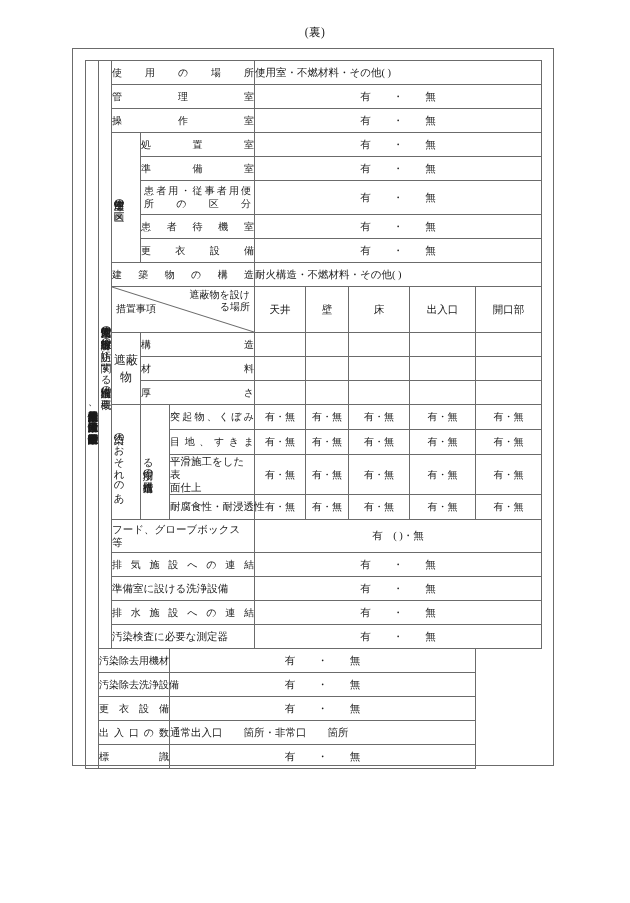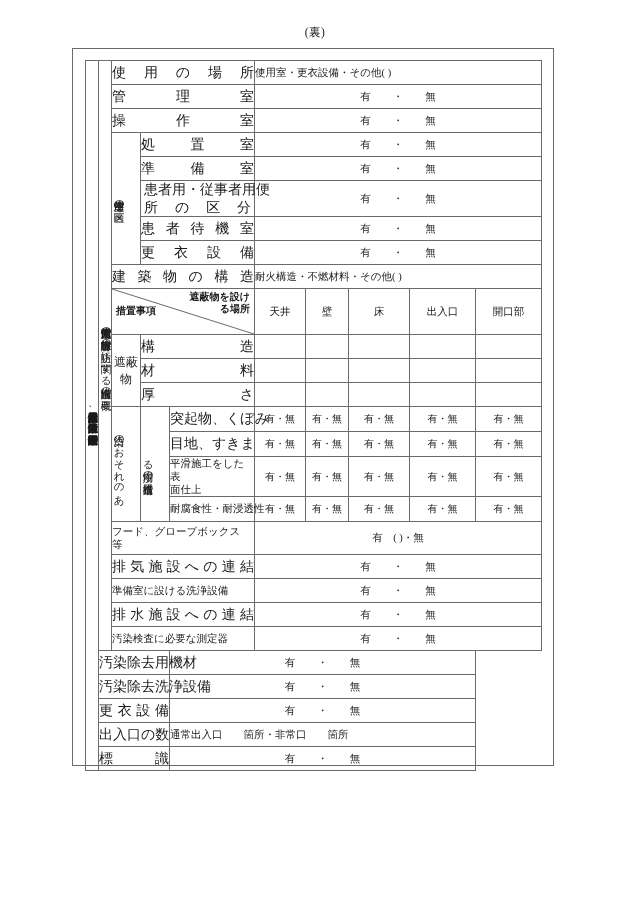--- a/index.html
+++ b/index.html
@@ -54,21 +54,21 @@
     vertical-align: middle;
     box-sizing: border-box;
   }
 
   
   .lbl {
     text-align: justify;
     text-align-last: justify;
     padding: 0 6px;
     height: 24px;
-    font-size: 14px;
+    font-size: 10px;
     white-space: nowrap;
   }
   .lbl-2line {
     text-align: left;
     padding: 2px 5px;
     line-height: 1.25;
     font-size: 10.5px;
   }
   .lbl-plain {
     text-align: left;
@@ -116,21 +116,20 @@
   }
   .vert-col.start { text-align: start; }
 
   .cell-tall { vertical-align: middle; }
 
   
   .diag {
     position: relative;
     height: 46px;
     padding: 0;
-    font-weight: bold;
   }
   .diag .dline {
     position: absolute;
     inset: 0;
     width: 100%;
     height: 100%;
   }
   .diag .tr-text {
     position: absolute;
     top: 2px;
@@ -177,21 +176,21 @@
 
   <tbody>
       <tr>
     <td rowspan="30" class="cell-tall">
       <div class="vert-col start">診療用放射性同位元素使用器具、診療用放射性同位元素又は陽電子断層撮影診療用放射性</div>
     </td>
     <td rowspan="22" class="cell-tall">
       <div class="vert-col start">同位元素使用室の放射線障害の防止に関する構造設備の概要</div>
     </td>
     <td colspan="3" class="lbl">使用の場所</td>
-    <td colspan="5" class="val-free">使用室・更衣設備・その他(        )</td>
+    <td colspan="5" class="val-free">使用室・不燃材料・その他(        )</td>
   </tr>
 
   <tr>
     <td colspan="3" class="lbl">管理室</td>
     <td colspan="5" class="val-yn">
       <span class="y">有</span><span class="dot">・</span><span>無</span>
     </td>
   </tr>
 
   <tr>

